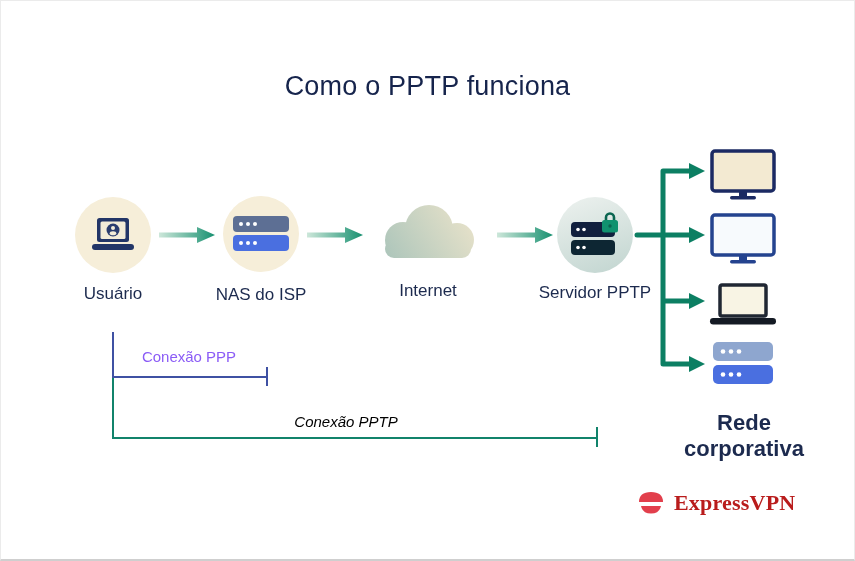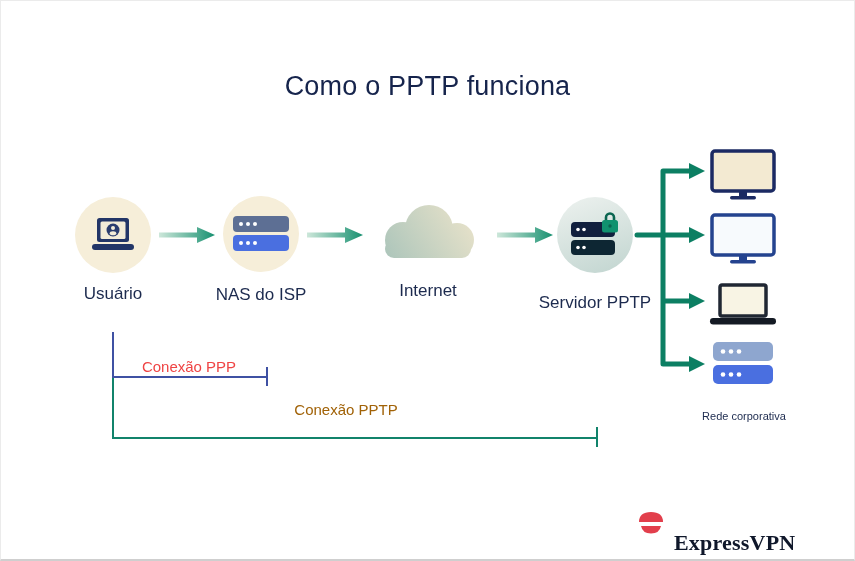--- a/index.html
+++ b/index.html
@@ -24,45 +24,45 @@
   .c-servidor { left:556px; top:196px; background:linear-gradient(160deg,#e9efec 10%,#c3d6d1 95%); }
   .cloud-wrap { position:absolute; left:370px; top:197px; }
   .arrow { position:absolute; top:224px; }
   .a1 { left:158px; } .a2 { left:306px; } .a3 { left:496px; }
   .node-label {
     position:absolute; text-align:center; font-size:17px; color:#1c2a4e;
   }
   .l-usuario { left:42px; width:140px; top:283px; }
   .l-nas { left:190px; width:140px; top:284px; }
   .l-internet { left:357px; width:140px; top:280px; }
-  .l-servidor { left:514px; width:160px; top:282px;margin-top:10px; }
-  .l-rede { left:658px; width:170px; top:409px; font-size:11px; }
+  .l-servidor { left:514px; width:160px; top:282px; }
+  .l-rede { left:658px; width:170px; top:409px; font-size:22px;font-weight:bold; }
   .branch { position:absolute; left:628px; top:148px; }
   .device { position:absolute; }
   .d-monitor1 { left:708px; top:148px; }
   .d-monitor2 { left:708px; top:212px; }
   .d-laptop  { left:705px; top:282px; }
   .d-server  { left:710px; top:339px; }
   .bar { position:absolute; }
   .v-blue  { left:111px; top:331px; width:2px; height:46px; background:#3f51a3; }
   .v-green { left:111px; top:377px; width:2px; height:61px; background:#11836b; }
   .h-ppp   { left:111px; top:375px; width:156px; height:2px; background:#3f51a3; }
   .t-ppp   { left:265px; top:366px; width:2px; height:19px; background:#3f51a3; }
   .h-pptp  { left:111px; top:436px; width:486px; height:2px; background:#11836b; }
   .t-pptp  { left:595px; top:426px; width:2px; height:20px; background:#11836b; }
   .bracket-label { position:absolute; text-align:center; font-size:15px; }
-  .bl-ppp  { left:118px; width:140px; top:357px; color:#ef4444; }
-  .bl-pptp { left:272px; width:146px; top:400px; color:#a16207; }
+  .bl-ppp  { left:118px; width:140px; top:347px; color:#8b5cf6; }
+  .bl-pptp { left:272px; width:146px; top:412px; color:#000000;font-style:italic; }
   .logo {
     position:absolute; left:636px; top:489px;
     display:flex; align-items:center; gap:9px;
   }
   .logo-text {
     font-family:"Liberation Serif", serif; font-weight:bold;
-    font-size:22px; color:#0f172a; letter-spacing:.2px;margin-top:40px;
+    font-size:22px; color:#b91c1c; letter-spacing:.2px;
   }
   .defs { position:absolute; width:0; height:0; }
 </style>
 </head>
 <body>
 
 <div class="canvas">
 
   <svg class="defs" aria-hidden="true">
     <defs>

